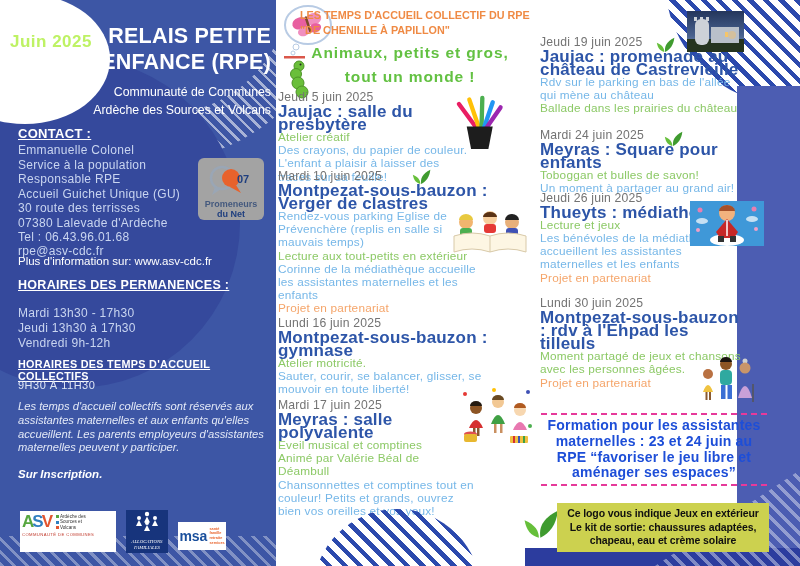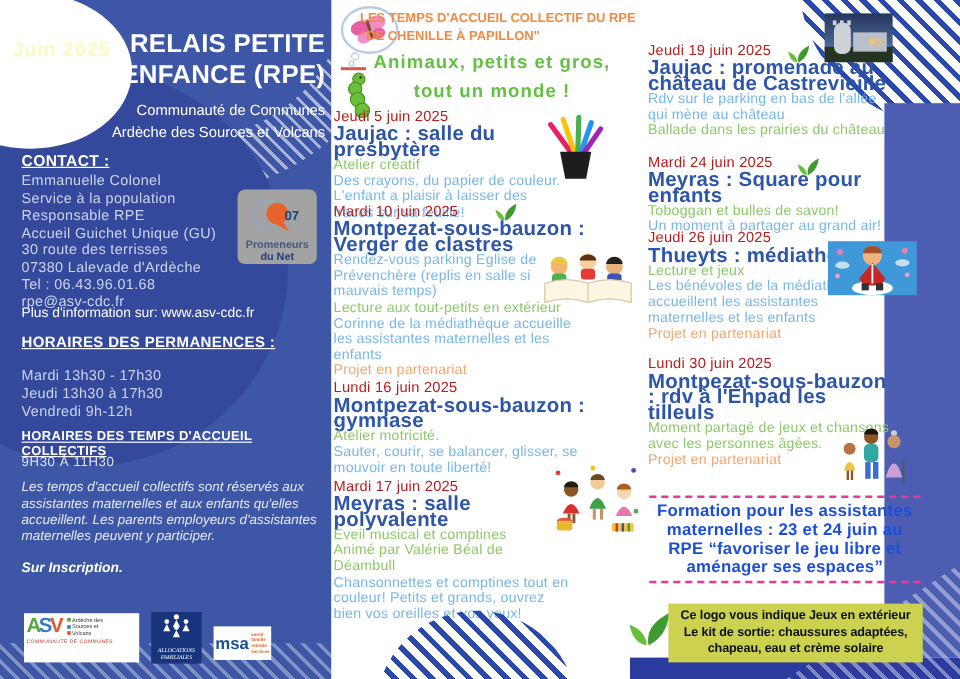--- a/index.html
+++ b/index.html
@@ -7,21 +7,21 @@
   #page{position:relative;width:800px;height:566px;background:#fff;overflow:hidden;}
   .pre{white-space:pre-line;}
 
   
   .sidebar{position:absolute;left:0;top:0;width:276px;height:566px;background:#3d56a5;overflow:hidden;}
   .sb-ring{position:absolute;left:-15px;top:-190px;width:350px;height:350px;border-radius:50%;
     background:repeating-linear-gradient(45deg,rgba(255,255,255,.55) 0 2.5px,transparent 2.5px 8px);}
   .sb-ring-inner{position:absolute;left:30px;top:-145px;width:260px;height:260px;border-radius:50%;background:#3d56a5;}
   .sb-circle-dark{position:absolute;left:-90px;top:58px;width:330px;height:330px;border-radius:50%;background:#35499c;}
   .sb-white{position:absolute;left:-60px;top:-6px;width:170px;height:130px;border-radius:50%;background:#fff;}
-  .month{position:absolute;left:10px;top:32px;font-size:17px;font-weight:bold;color:#fef9c3;letter-spacing:.5px;}
+  .month{position:absolute;left:10px;top:32px;font-size:17px;font-weight:bold;color:#bef264;letter-spacing:.5px;}
   .sb-title{position:absolute;right:5px;top:24px;width:170px;text-align:right;color:#fff;font-weight:800;
     font-size:21.5px;line-height:1.2;letter-spacing:.2px;}
   .sb-subtitle{position:absolute;right:5px;top:84px;width:200px;text-align:right;color:#fff;font-size:12.3px;line-height:1.45;}
   .sb-h{position:absolute;left:18px;color:#fff;font-weight:bold;text-decoration:underline;letter-spacing:.3px;}
   .sb-body{position:absolute;left:18px;color:#c9d5f0;font-size:12px;line-height:14.5px;letter-spacing:.3px;}
   .sb-more{position:absolute;left:18px;top:255px;color:#fff;font-size:11.5px;font-weight:400;}
   .sb-note{position:absolute;left:18px;top:400px;width:252px;color:#e3e9f7;font-style:italic;font-size:11.2px;line-height:13.8px;}
   .sb-note-b{position:absolute;left:18px;top:468px;color:#fff;font-style:italic;font-weight:bold;font-size:11.5px;}
   .sb-bottom-stripes{position:absolute;left:0;top:536px;width:276px;height:30px;
     background:repeating-linear-gradient(45deg,rgba(255,255,255,.35) 0 3px,transparent 3px 9px);}
@@ -38,21 +38,21 @@
   .sq.g{background:#57a73f;} .sq.b{background:#2f7fc0;} .sq.o{background:#e2552f;}
   .asv-footer{font-size:4.2px;color:#c0392b;letter-spacing:.4px;margin-top:1px;}
   .logo-caf{position:absolute;left:126px;top:510px;width:42px;height:43px;background:#17347c;text-align:center;}
   .caf-label{font-family:"Liberation Serif",serif;font-style:italic;color:#fff;font-size:4.8px;line-height:1.25;margin-top:1px;}
   .logo-msa{position:absolute;left:178px;top:522px;width:48px;height:28px;background:#fff;display:flex;align-items:center;justify-content:center;gap:2px;}
   .msa-mark{font-weight:800;color:#1a4f9c;font-size:14px;}
   .msa-services{font-size:3.8px;font-weight:bold;color:#e8632c;line-height:1.2;}
 
   
   .event{position:absolute;letter-spacing:.2px;}
-  .ev-date{color:#b91c1c;font-size:12.2px;line-height:13.5px;}
+  .ev-date{color:#737373;font-size:12.2px;line-height:13.5px;}
   .ev-loc{color:#2d55a8;font-weight:bold;font-size:17px;line-height:13.2px;}
   .ev-green{color:#8cc966;font-size:11.8px;line-height:13.2px;}
   .ev-blue{color:#76b7e8;font-size:11.8px;line-height:13.2px;}
   .ev-orange{color:#f5a56a;font-size:11.8px;line-height:13.2px;}
   .leaf{position:absolute;}
 
   .m-h1{position:absolute;left:300px;top:8px;width:230px;text-align:left;color:#ef8a44;font-weight:bold;
     font-size:10.8px;line-height:1.35;}
   .m-theme{position:absolute;left:290px;top:41px;width:240px;text-align:center;color:#63c142;font-weight:bold;
     font-size:15.5px;line-height:1.55;letter-spacing:.9px;}

